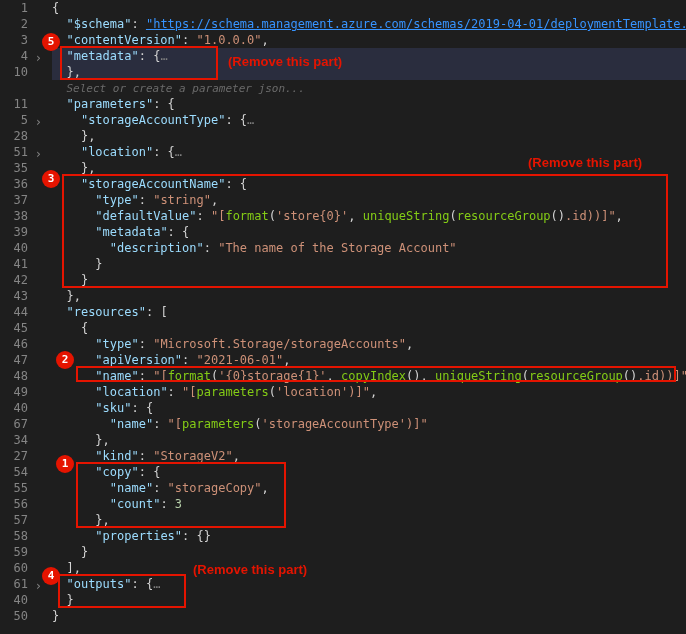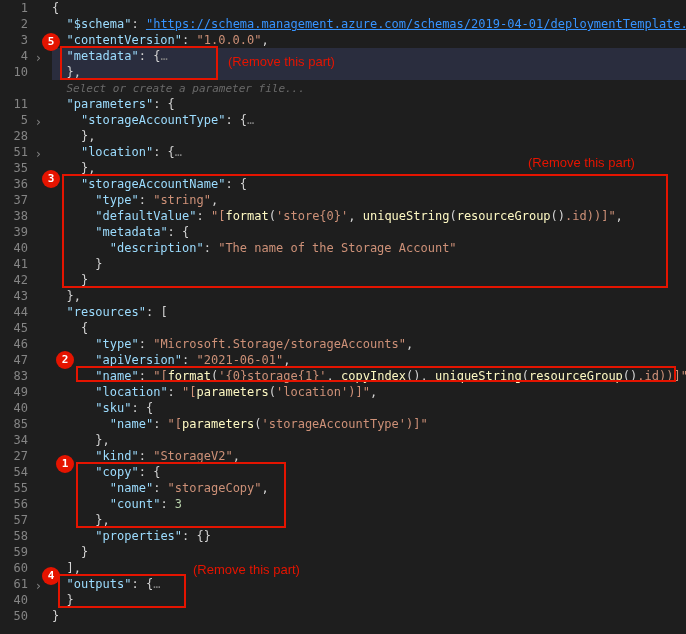--- a/index.html
+++ b/index.html
@@ -35,21 +35,21 @@
 }
 .code-area { flex: 1; padding-left: 4px; position: relative; }
 .code-line { height: 16px; line-height: 16px; white-space: pre; position: relative; }
 .code-line.highlight { background: #2a2d3e; }
 
 
 .pun { color: #d4d4d4; }
 .key { color: #9cdcfe; }
 .str { color: #ce9178; }
 .num { color: #b5cea8; }
-.fn { color: #fef9c3; }
+.fn { color: #84cc16; }
 .paren { color: #d4d4d4; }
 .link { color: #3794ff; text-decoration: underline; }
 .hint { color: #6a6a6a; font-style: italic; font-size: 11px; }
 .collapsed { color: #808080; }
 
 
 .badge {
   position: absolute;
   width: 18px;
   height: 18px;
@@ -64,21 +64,21 @@
 }
 .red-box {
   position: absolute;
   border: 2px solid #e51400;
   pointer-events: none;
   z-index: 5;
 }
 .red-label {
   position: absolute;
   color: #e51400;
-  font-weight: normal;
+  font-weight: bold;
   font-size: 13px;
   z-index: 10;
   font-family: Arial, sans-serif;
 }
 </style>
 </head>
 <body>
 
 <div class="editor">
   <div class="gutter">
@@ -98,45 +98,45 @@
     <div class="line-num">38</div>
     <div class="line-num">39</div>
     <div class="line-num">40</div>
     <div class="line-num">41</div>
     <div class="line-num">42</div>
     <div class="line-num">43</div>
     <div class="line-num">44</div>
     <div class="line-num">45</div>
     <div class="line-num">46</div>
     <div class="line-num">47</div>
-    <div class="line-num">83</div>
+    <div class="line-num">48</div>
     <div class="line-num">49</div>
     <div class="line-num">40</div>
-    <div class="line-num">85</div>
+    <div class="line-num">67</div>
     <div class="line-num">34</div>
     <div class="line-num">27</div>
     <div class="line-num">54</div>
     <div class="line-num">55</div>
     <div class="line-num">56</div>
     <div class="line-num">57</div>
     <div class="line-num">58</div>
     <div class="line-num">59</div>
     <div class="line-num">60</div>
     <div class="line-num"><span>61</span><span class="fold-icon">›</span></div>
     <div class="line-num">40</div>
     <div class="line-num">50</div>
   </div>
 
   <div class="code-area">
     <div class="code-line"><span class="pun">{</span></div>
     <div class="code-line">  <span class="key">"$schema"</span><span class="pun">: </span><span class="str link">"https://schema.management.azure.com/schemas/2019-04-01/deploymentTemplate.json#"</span></div>
     <div class="code-line">  <span class="key">"contentVersion"</span><span class="pun">: </span><span class="str">"1.0.0.0"</span><span class="pun">,</span></div>
     <div class="code-line highlight">  <span class="key">"metadata"</span><span class="pun">: {</span><span class="collapsed">…</span></div>
     <div class="code-line highlight">  <span class="pun">},</span></div>
-    <div class="code-line">  <span class="hint">Select or create a parameter file...</span></div>
+    <div class="code-line">  <span class="hint">Select or create a parameter json...</span></div>
     <div class="code-line">  <span class="key">"parameters"</span><span class="pun">: {</span></div>
     <div class="code-line">    <span class="key">"storageAccountType"</span><span class="pun">: {</span><span class="collapsed">…</span></div>
     <div class="code-line">    <span class="pun">},</span></div>
     <div class="code-line">    <span class="key">"location"</span><span class="pun">: {</span><span class="collapsed">…</span></div>
     <div class="code-line">    <span class="pun">},</span></div>
     <div class="code-line">    <span class="key">"storageAccountName"</span><span class="pun">: {</span></div>
     <div class="code-line">      <span class="key">"type"</span><span class="pun">: </span><span class="str">"string"</span><span class="pun">,</span></div>
     <div class="code-line">      <span class="key">"defaultValue"</span><span class="pun">: </span><span class="str">"[</span><span class="fn">format</span><span class="paren">(</span><span class="str">'store{0}'</span><span class="pun">, </span><span class="fn">uniqueString</span><span class="paren">(</span><span class="fn">resourceGroup</span><span class="paren">()</span><span class="str">.id))]"</span><span class="pun">,</span></div>
     <div class="code-line">      <span class="key">"metadata"</span><span class="pun">: {</span></div>
     <div class="code-line">        <span class="key">"description"</span><span class="pun">: </span><span class="str">"The name of the Storage Account"</span></div>

